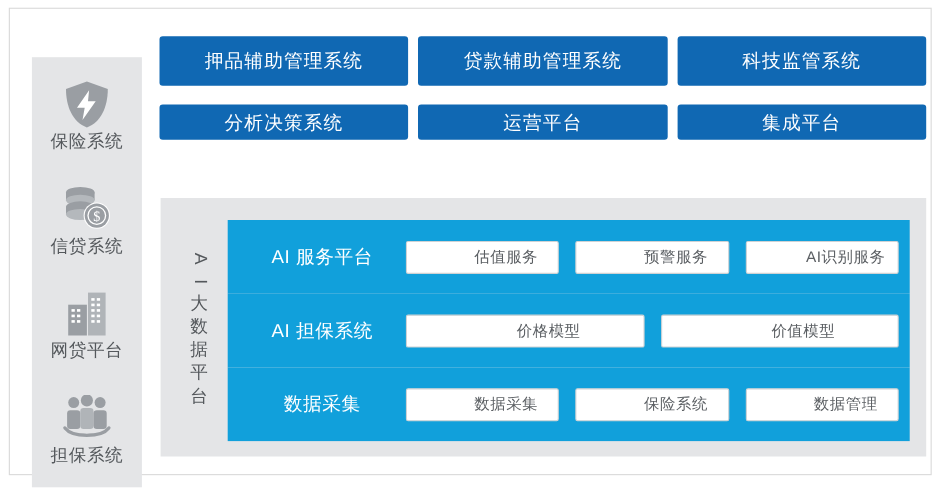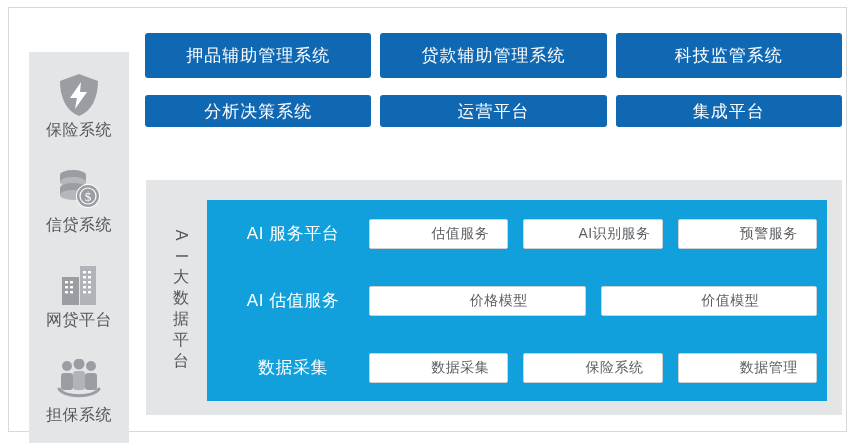--- a/index.html
+++ b/index.html
@@ -269,27 +269,27 @@
       <span class="ch">平</span>
       <span class="ch">台</span>
     </div>
 
     <div class="cyan-rows">
 
       <div class="cyan-row">
         <div class="cyan-title">AI 服务平台</div>
         <div class="chips">
           <div class="chip">估值服务</div>
+          <div class="chip">预警服务</div>
           <div class="chip">AI识别服务</div>
-          <div class="chip">预警服务</div>
         </div>
       </div>
 
       <div class="cyan-row">
-        <div class="cyan-title">AI 估值服务</div>
+        <div class="cyan-title">AI 担保系统</div>
         <div class="chips">
           <div class="chip">价格模型</div>
           <div class="chip">价值模型</div>
         </div>
       </div>
 
       <div class="cyan-row">
         <div class="cyan-title">数据采集</div>
         <div class="chips">
           <div class="chip">数据采集</div>

